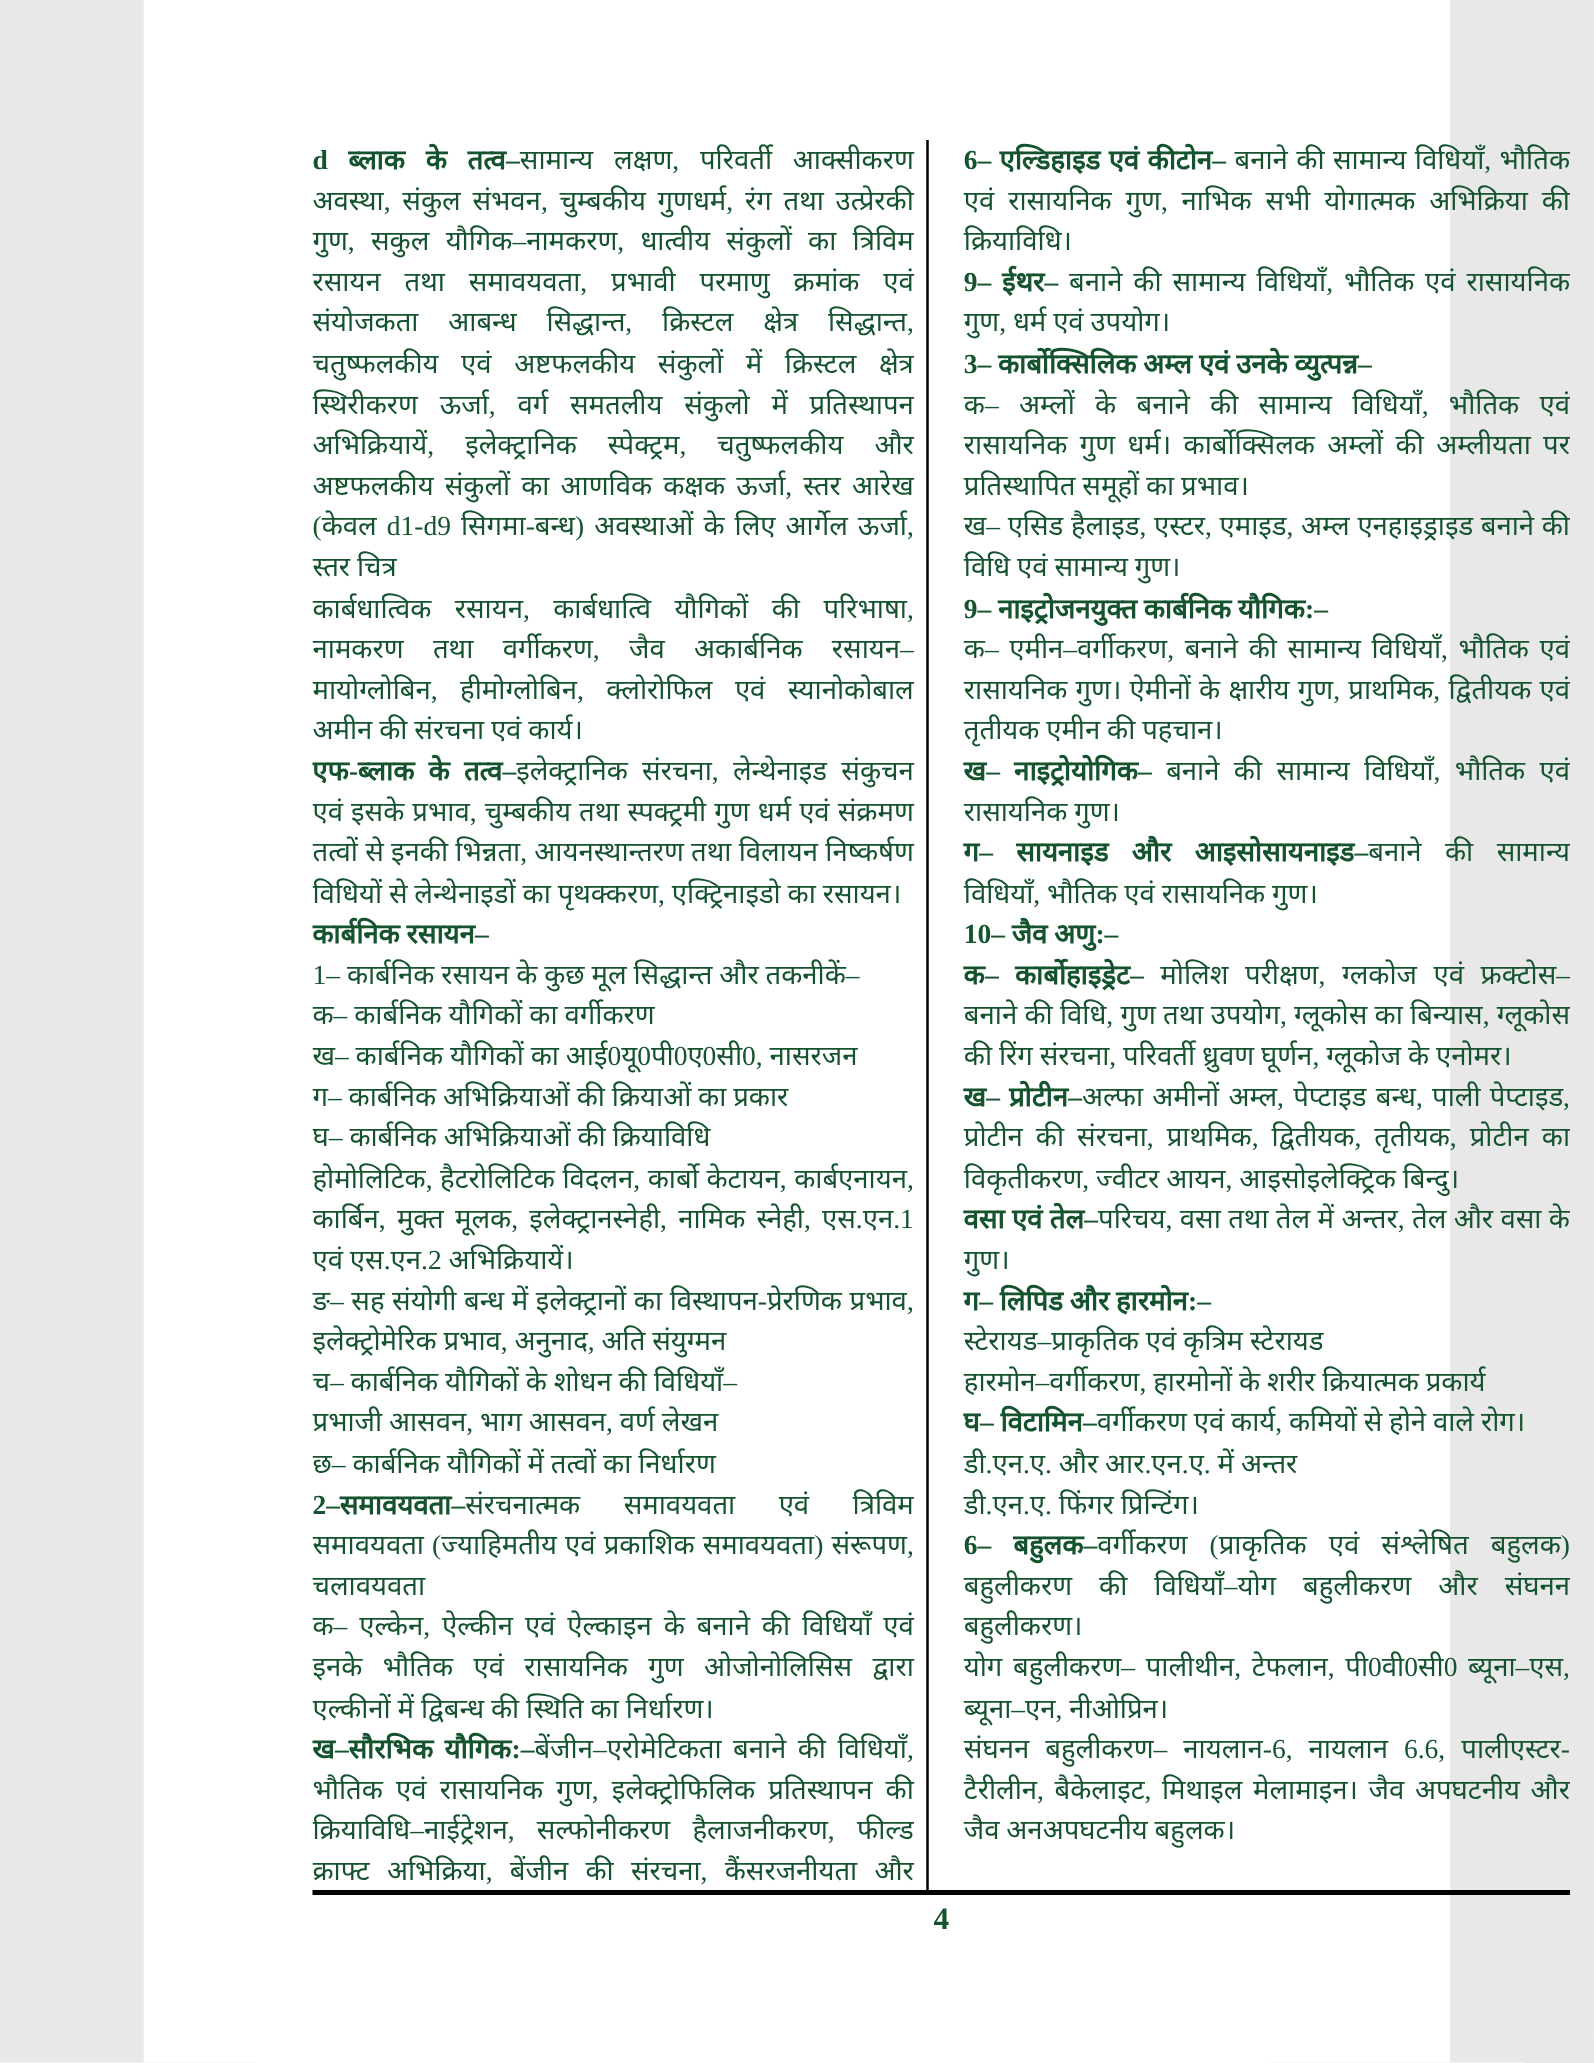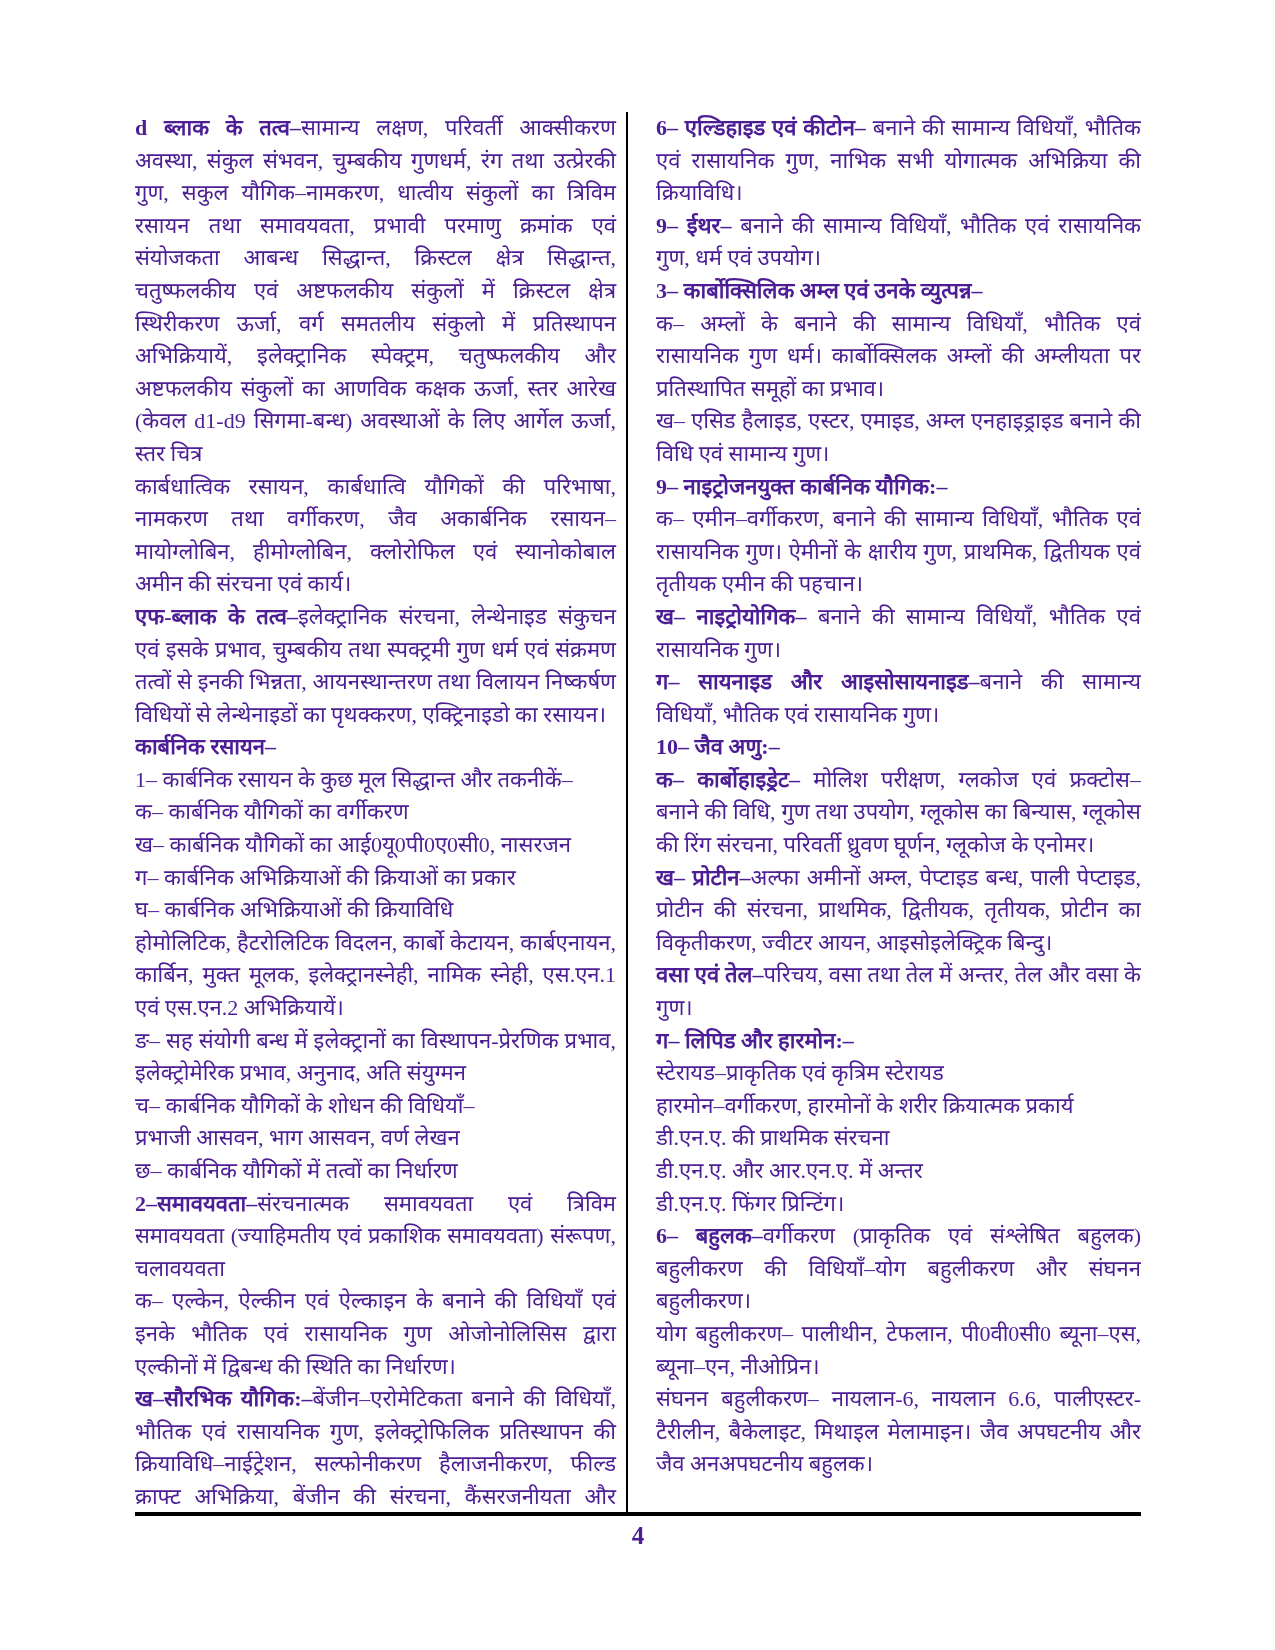--- a/index.html
+++ b/index.html
@@ -1,24 +1,24 @@
 <!DOCTYPE html>
 <html lang="hi"><head>
 <meta charset="utf-8">
 <style>
   html, body { margin: 0; padding: 0; }
   body { background: #e8e8e8; }
   .page {
     position: relative;
-    width: 1275px;
+    width: 1045px;
     height: 1650px;
     margin: 0 auto;
     background: #ffffff;
     font-family: "Liberation Serif", "DejaVu Serif", serif;
-    color: #4c1d95;
+    color: #14532d;
   }
   .content {
     position: absolute;
     left: 135px;
     top: 112px;
     width: 1006px;
     height: 1400px;
     display: flex;
     overflow: hidden;
   }
@@ -85,21 +85,21 @@
         <p class="block">क– एमीन–वर्गीकरण, बनाने की सामान्य विधियाँ, भौतिक एवं रासायनिक गुण। ऐमीनों के क्षारीय गुण, प्राथमिक, द्वितीयक एवं तृतीयक एमीन की पहचान।</p>
         <p class="block"><strong>ख– नाइट्रोयोगिक–</strong> बनाने की सामान्य विधियाँ, भौतिक एवं रासायनिक गुण।</p>
         <p class="block"><strong>ग– सायनाइड और आइसोसायनाइड–</strong>बनाने की सामान्य विधियाँ, भौतिक एवं रासायनिक गुण।</p>
         <p class="block"><strong>10– जैव अणु:–</strong></p>
         <p class="block"><strong>क– कार्बोहाइड्रेट–</strong> मोलिश परीक्षण, ग्लकोज एवं फ्रक्टोस– बनाने की विधि, गुण तथा उपयोग, ग्लूकोस का बिन्यास, ग्लूकोस की रिंग संरचना, परिवर्ती ध्रुवण घूर्णन, ग्लूकोज के एनोमर।</p>
         <p class="block"><strong>ख– प्रोटीन–</strong>अल्फा अमीनों अम्ल, पेप्टाइड बन्ध, पाली पेप्टाइड, प्रोटीन की संरचना, प्राथमिक, द्वितीयक, तृतीयक, प्रोटीन का विकृतीकरण, ज्वीटर आयन, आइसोइलेक्ट्रिक बिन्दु।</p>
         <p class="block"><strong>वसा एवं तेल–</strong>परिचय, वसा तथा तेल में अन्तर, तेल और वसा के गुण।</p>
         <p class="block"><strong>ग– लिपिड और हारमोन:–</strong></p>
         <p class="block">स्टेरायड–प्राकृतिक एवं कृत्रिम स्टेरायड</p>
         <p class="block">हारमोन–वर्गीकरण, हारमोनों के शरीर क्रियात्मक प्रकार्य</p>
-        <p class="block">डी.एन.ए. की प्राथमिक संरचना</p>
+        <p class="block"><strong>घ– विटामिन–</strong>वर्गीकरण एवं कार्य, कमियों से होने वाले रोग।</p>
         <p class="block">डी.एन.ए. और आर.एन.ए. में अन्तर</p>
         <p class="block">डी.एन.ए. फिंगर प्रिन्टिंग।</p>
         <p class="block"><strong>6– बहुलक–</strong>वर्गीकरण (प्राकृतिक एवं संश्लेषित बहुलक) बहुलीकरण की विधियाँ–योग बहुलीकरण और संघनन बहुलीकरण।</p>
         <p class="block">योग बहुलीकरण– पालीथीन, टेफलान, पी0वी0सी0 ब्यूना–एस, ब्यूना–एन, नीओप्रिन।</p>
         <p class="block">संघनन बहुलीकरण– नायलान-6, नायलान 6.6, पालीएस्टर- टैरीलीन, बैकेलाइट, मिथाइल मेलामाइन। जैव अपघटनीय और जैव अनअपघटनीय बहुलक।</p>
       </div>
   </div>
   <div class="footer-rule"></div>
   <div class="page-number">4</div>
 </div>

